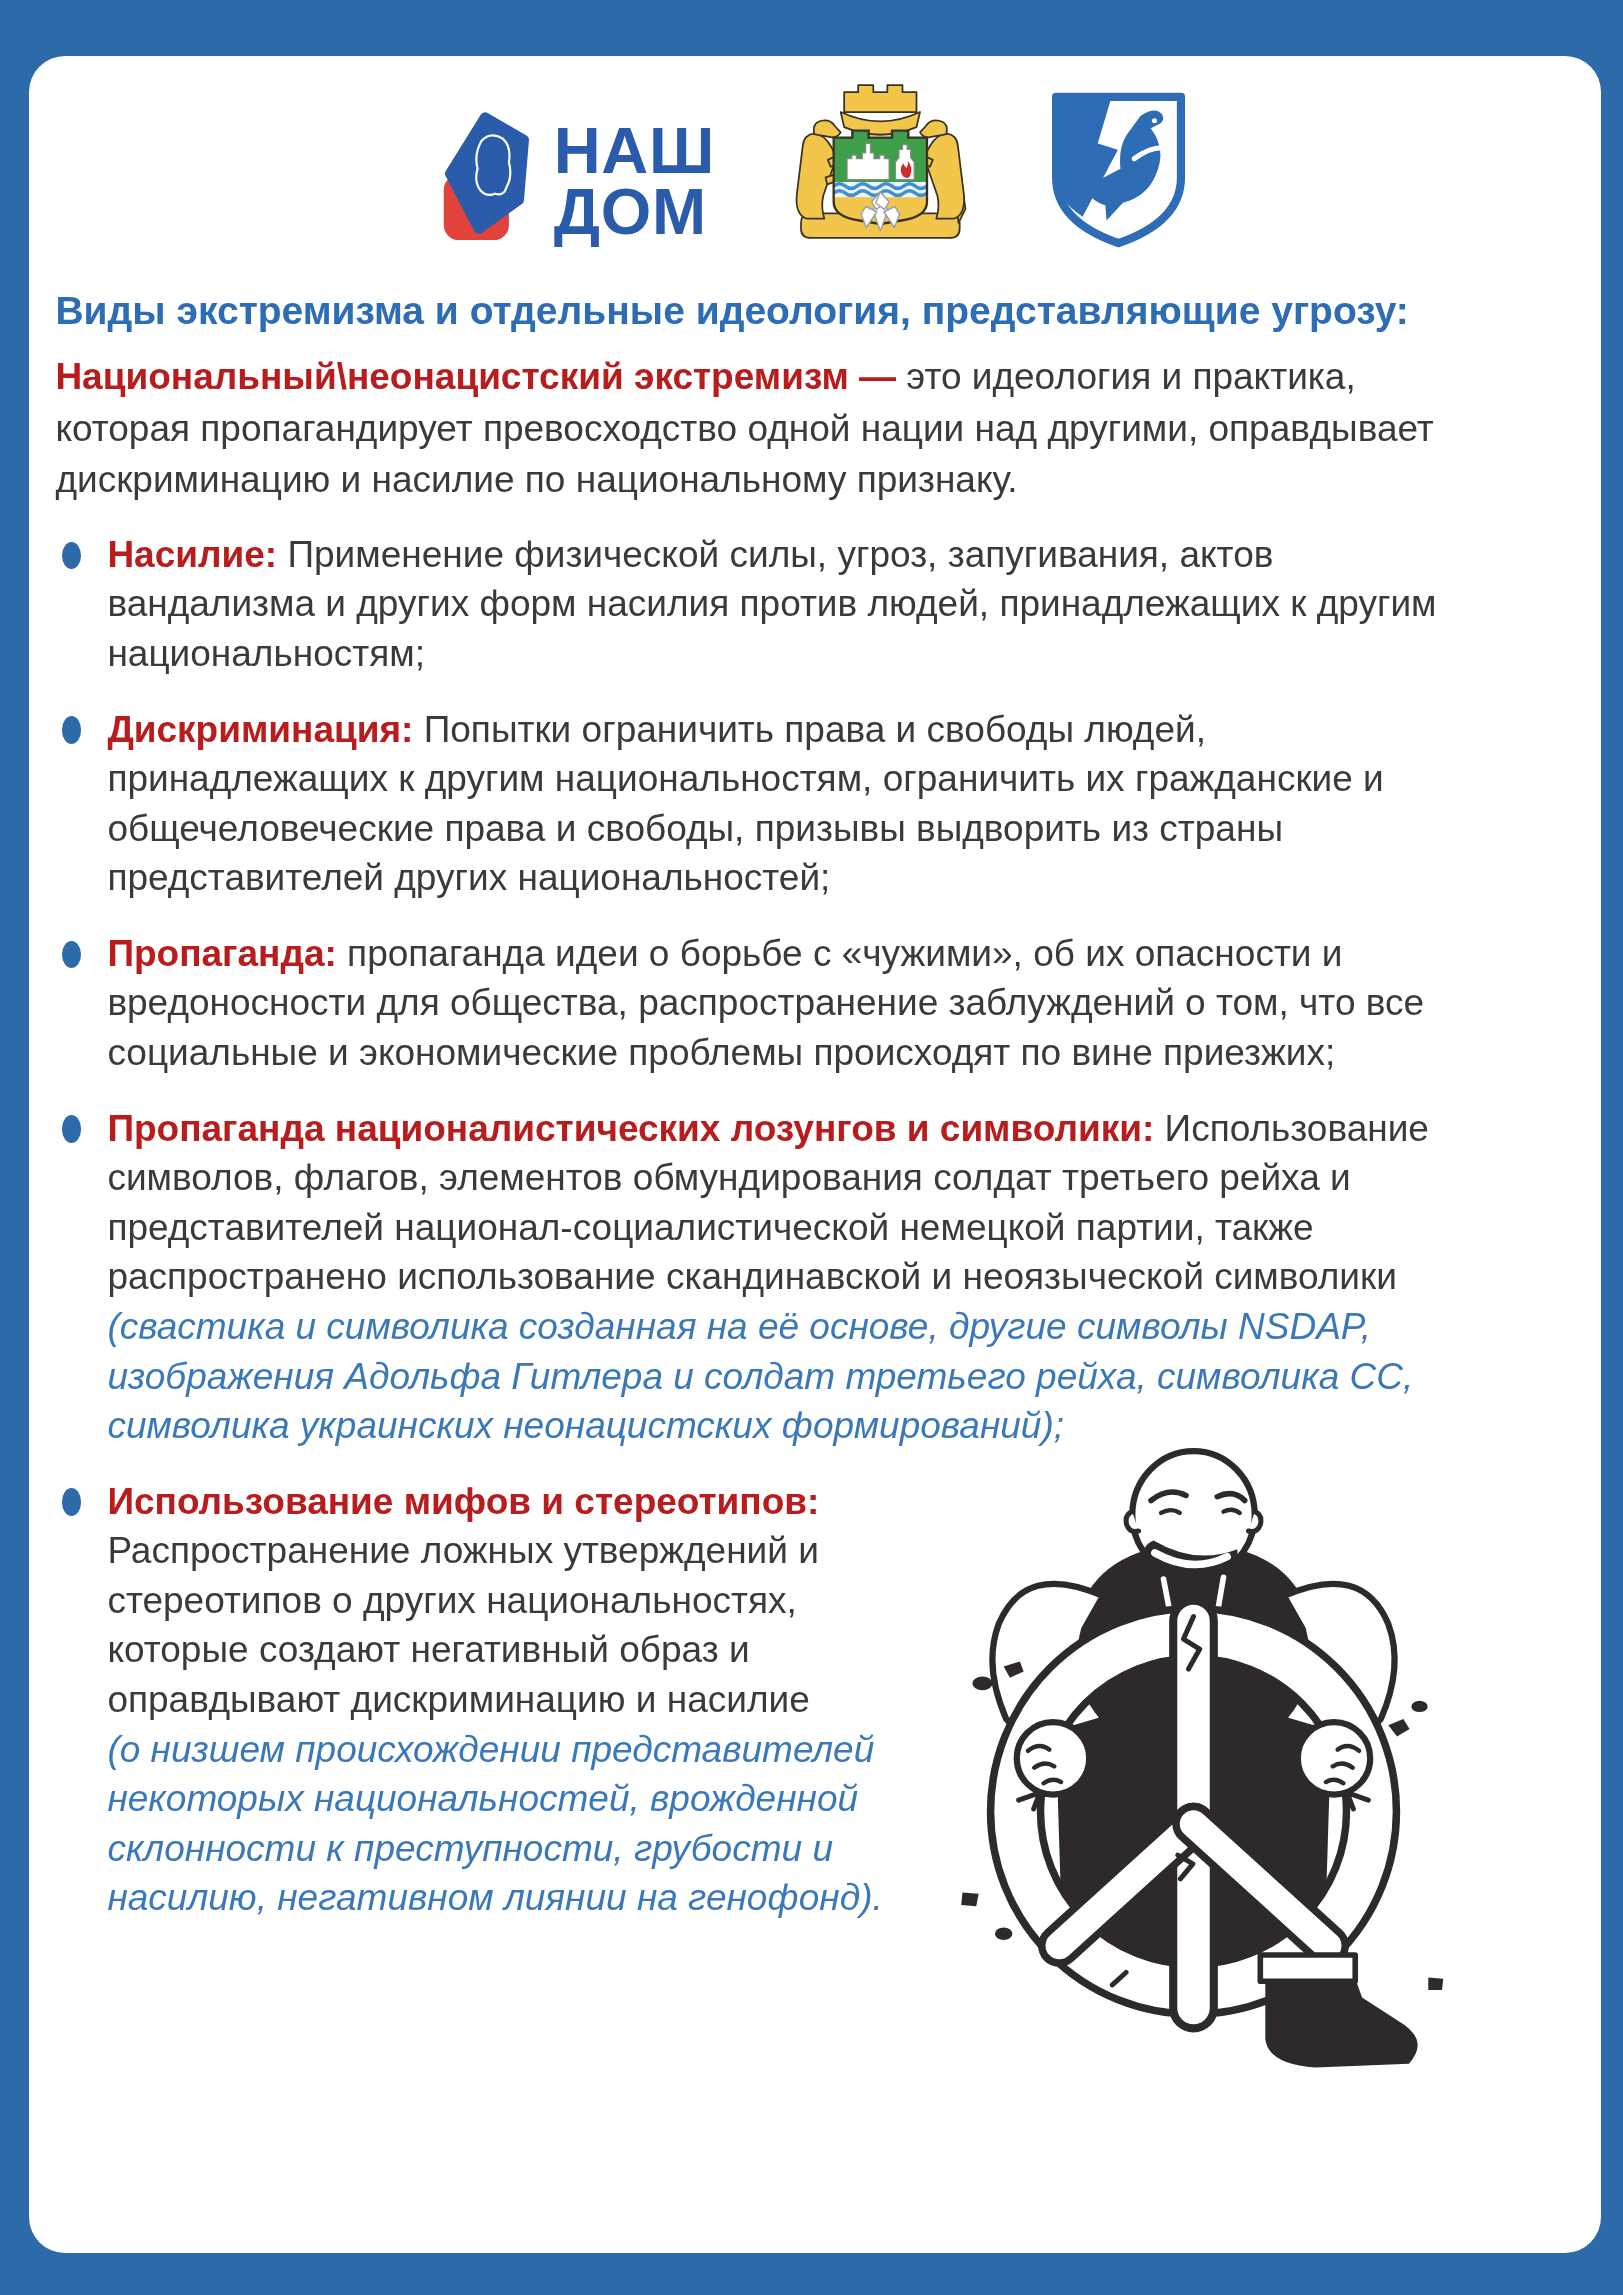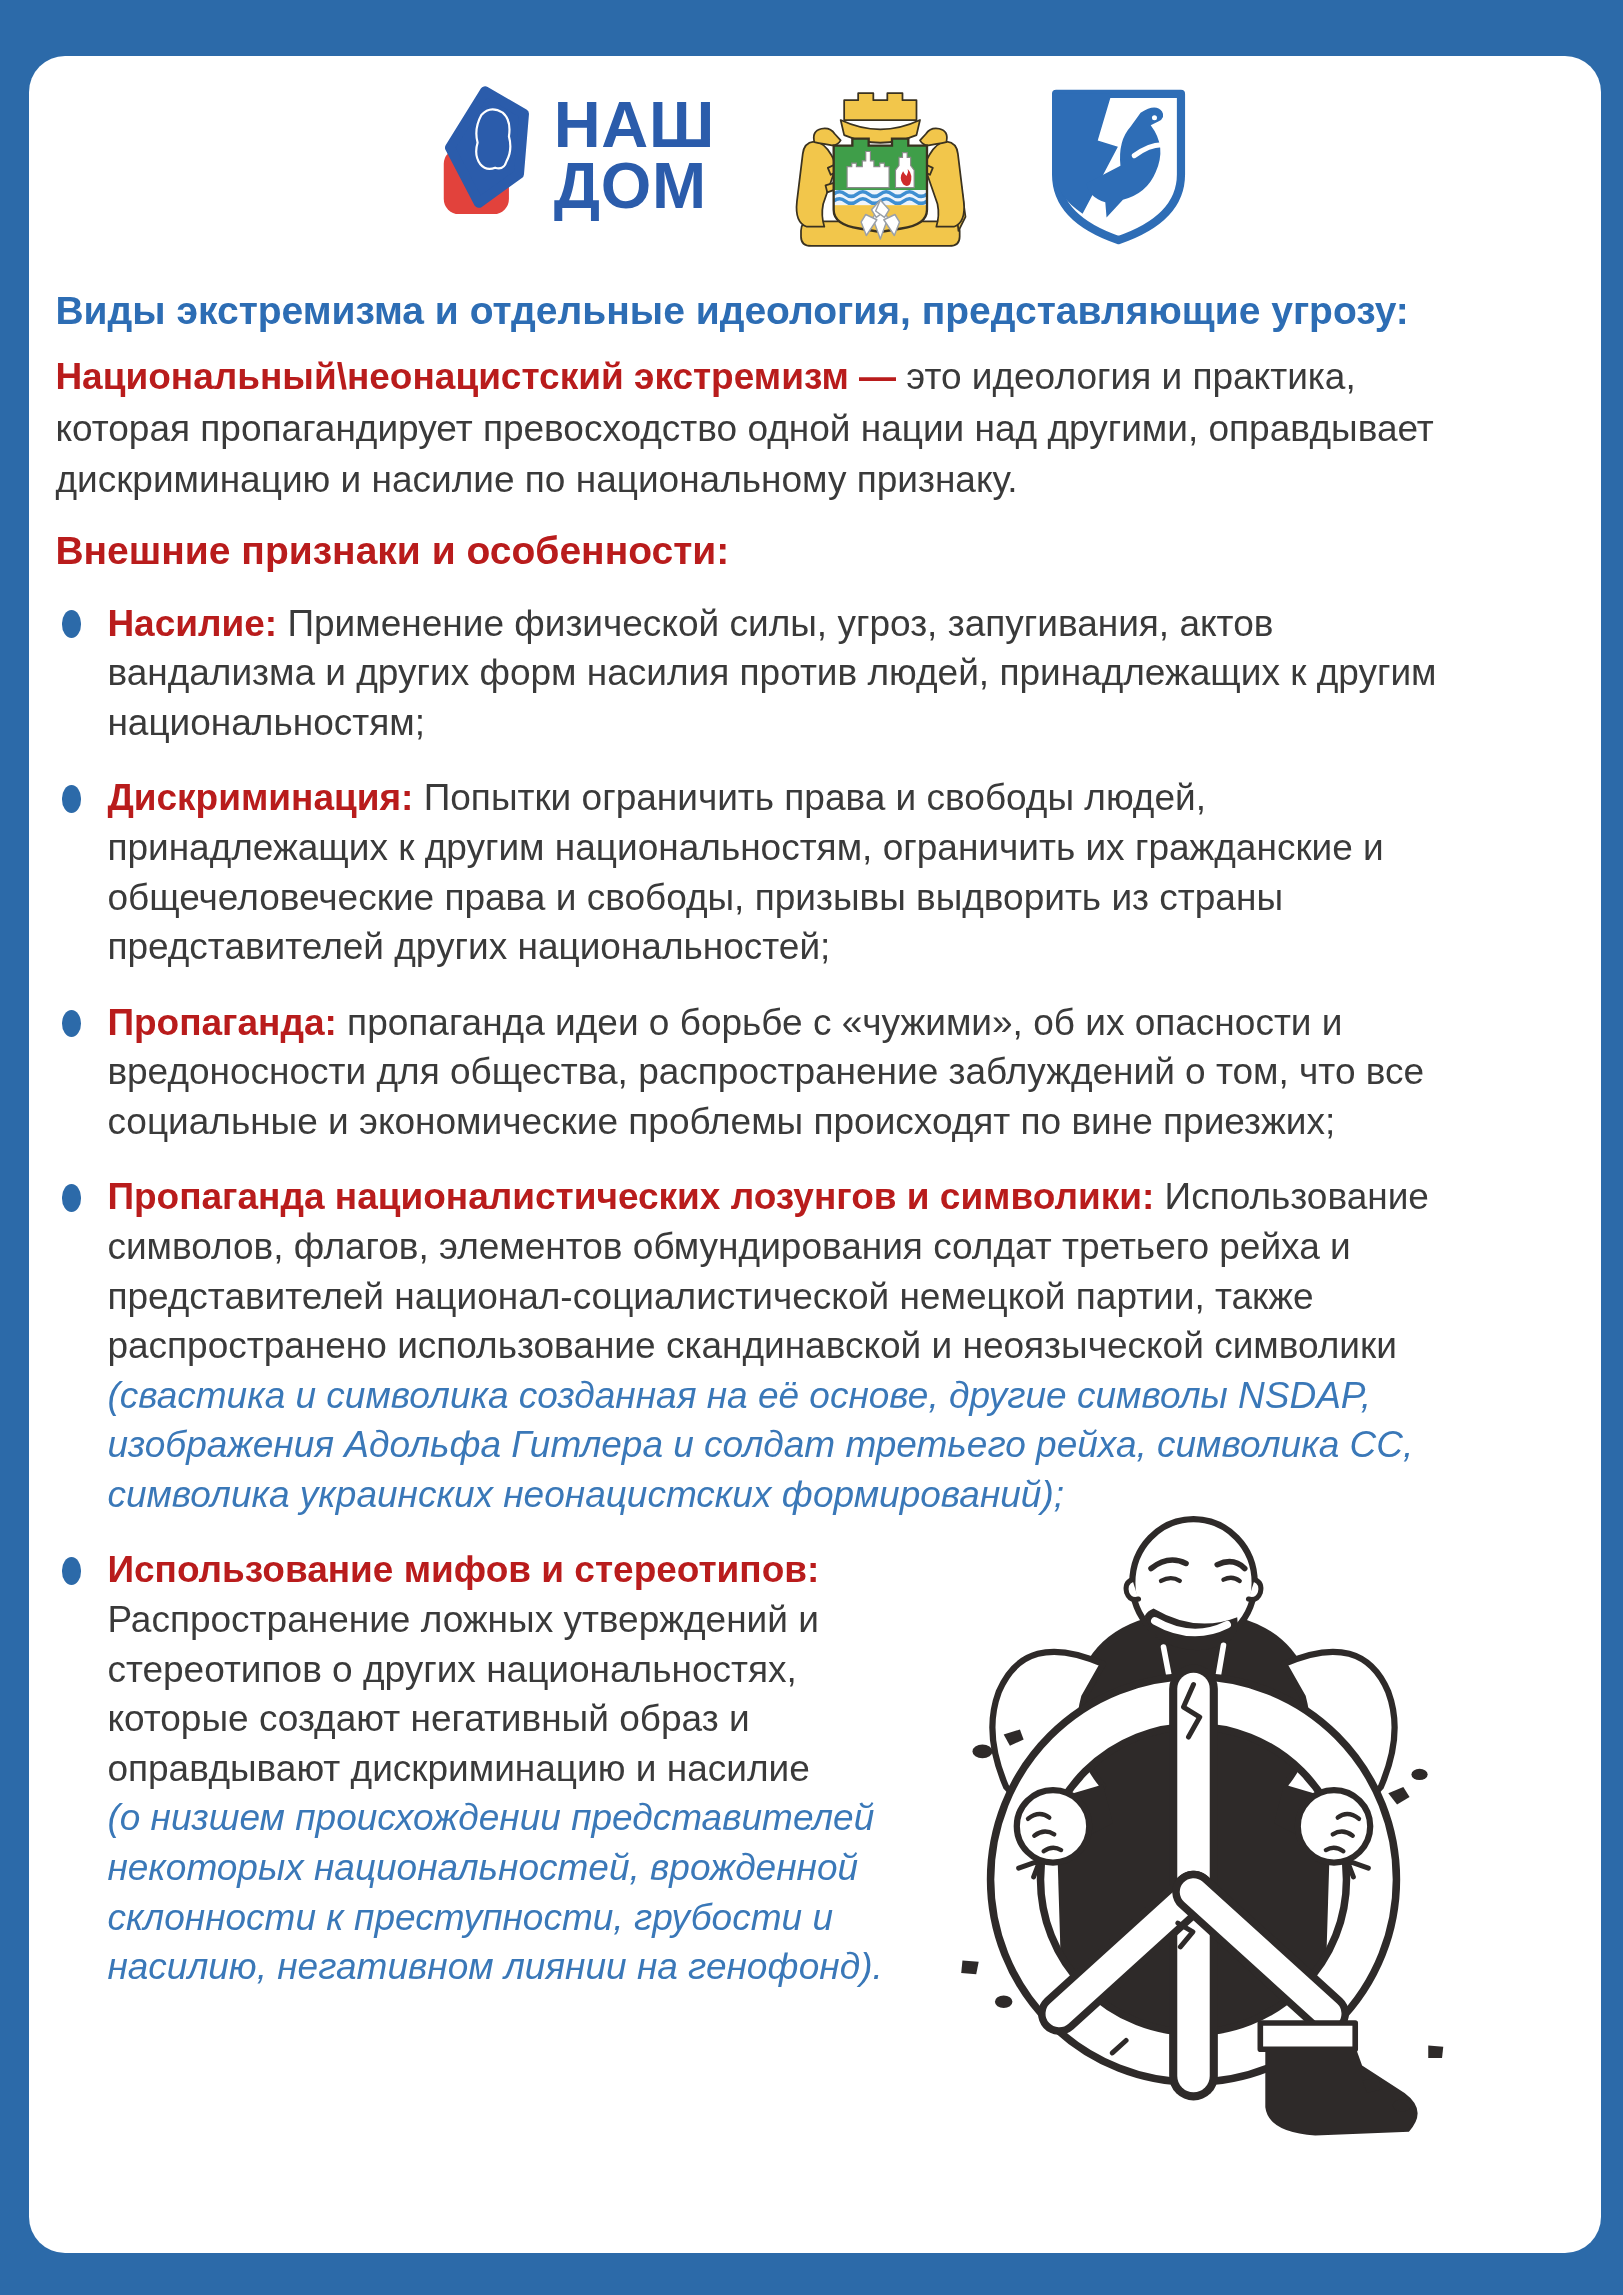--- a/index.html
+++ b/index.html
@@ -10,21 +10,21 @@
     position:relative;
     overflow:hidden;
   }
   .page{
     position:absolute;left:29.4px;top:56px;right:21.6px;bottom:42px;
     background:#ffffff;border-radius:36px;overflow:hidden;
   }
   .content{padding:0 146px 0 26px;}
 
   
-  .logos{display:flex;justify-content:center;align-items:flex-start;gap:72px;margin-top:29.4px;height:167px;}
+  .logos{display:flex;justify-content:center;align-items:flex-end;gap:72px;margin-top:29.4px;height:167px;}
   .nashdom{display:flex;align-items:center;gap:19.6px;}
   .nashdom svg{height:141px;width:auto;display:block;}
   .nashdom-text{font-weight:bold;color:#2b5cab;font-size:65px;line-height:0.93;letter-spacing:0.7px;}
   .coat svg{height:175px;width:auto;display:block;}
   .dove svg{height:164px;width:auto;display:block;}
 
   
   h1.title{margin:36px 0 0;font-size:39px;line-height:1.2;color:#2d6db4;font-weight:bold;}
   p.intro{margin:15.7px 0 0;font-size:37px;line-height:1.4;color:#3a3a3a;}
   p.intro b, h2.subtitle, li b{color:#b91c1c;}
@@ -125,21 +125,20 @@
       </svg>
     </div>
   </div>
 
   <div class="content">
 
     <h1 class="title">Виды экстремизма и отдельные идеология, представляющие угрозу:</h1>
 
     <p class="intro"><b>Национальный\неонацистский экстремизм —</b><span> это идеология и практика, которая пропагандирует превосходство одной нации над другими, оправдывает дискриминацию и насилие по национальному признаку.</span></p>
 
-    <h2 class="subtitle">Внешние признаки и особенности:</h2>
 
     <ul class="features">
 
       <li>
         <span class="dot"></span>
         <b>Насилие:</b><span> Применение физической силы, угроз, запугивания, актов вандализма и других форм насилия против людей, принадлежащих к другим национальностям;</span>
       </li>
 
       <li>
         <span class="dot"></span>

